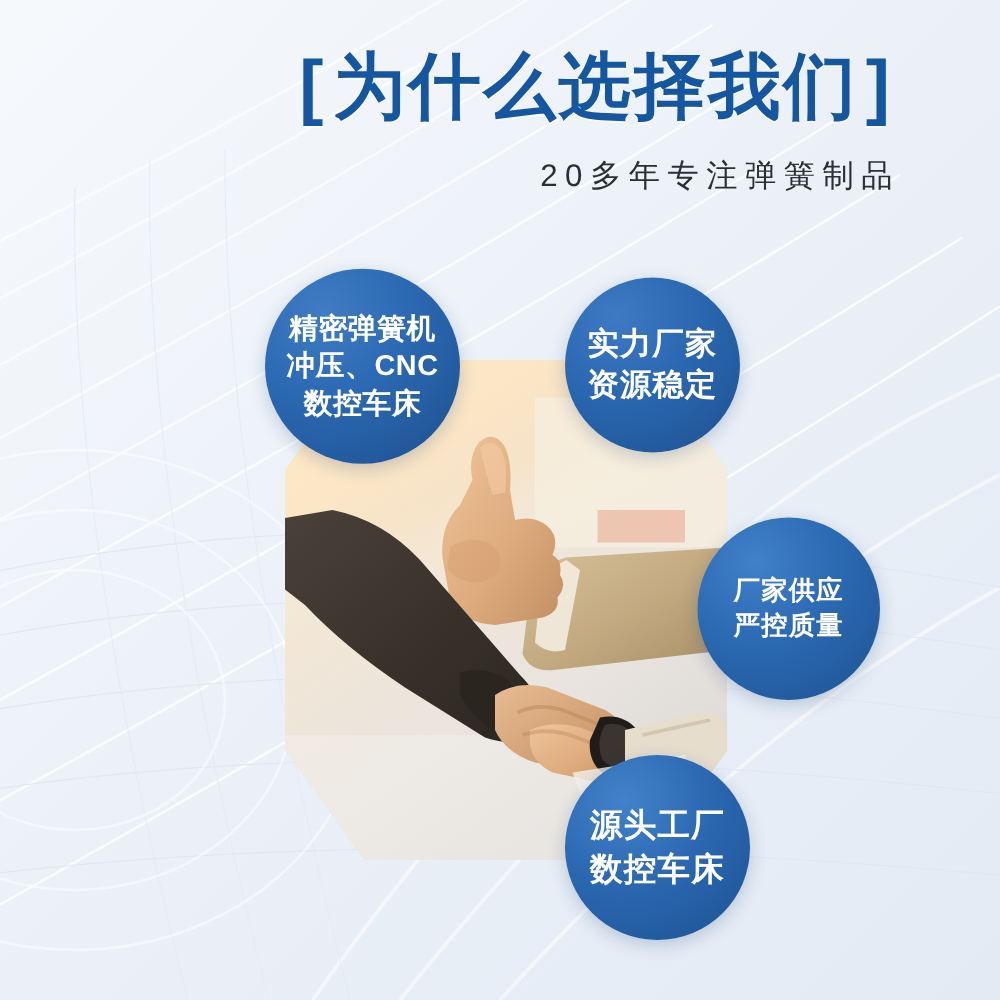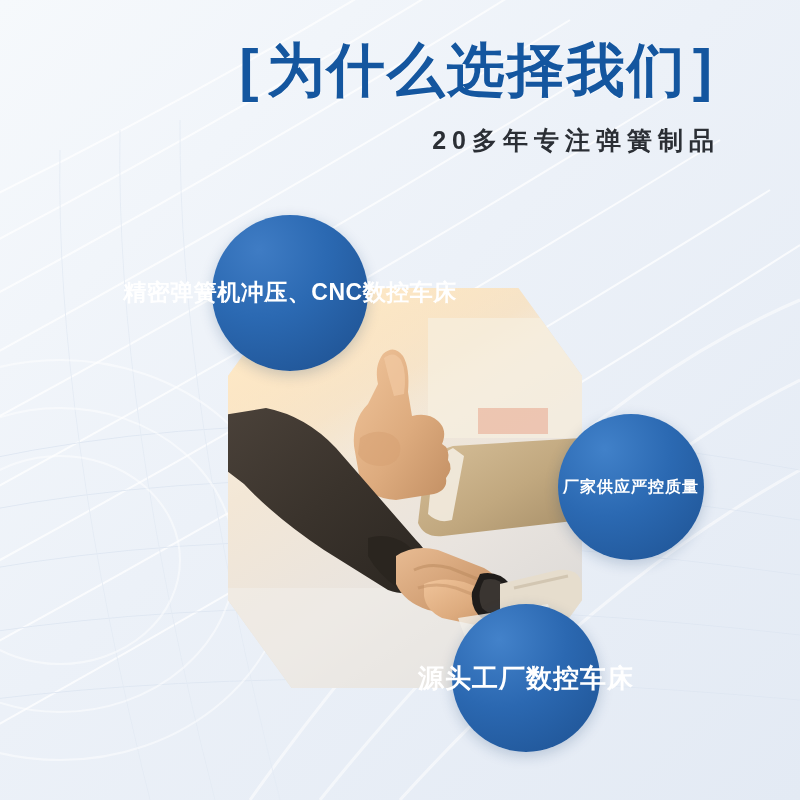--- a/index.html
+++ b/index.html
@@ -21,52 +21,52 @@
   
   .header{position:absolute;top:0;left:0;width:720px;text-align:right;z-index:6;}
   .title{
     margin-top:38px;
     font-size:58px;font-weight:bold;letter-spacing:2px;
     color:#14569f;line-height:1.1;white-space:nowrap;
     text-shadow:0 1px 0 rgba(255,255,255,.55);
   }
   .title .brk{font-weight:bold;color:#14569f;padding:0 6px;}
   .subtitle{
-    margin-top:22px;font-size:25px;font-weight:bold;
+    margin-top:22px;font-size:25px;font-weight:normal;
     letter-spacing:6px;color:#2b2f35;white-space:nowrap;
   }
 
   
   .hex-wrap{
     position:absolute;left:228px;top:288px;width:354px;height:400px;z-index:2;
     clip-path:polygon(18% 0%,82% 0%,100% 22%,100% 78%,82% 100%,18% 100%,0% 78%,0% 22%);
   }
   .photo{position:absolute;inset:0;overflow:hidden;background:#efe6da;}
   .photo svg{position:absolute;inset:0;width:100%;height:100%;}
 
   
   .bubble{
     position:absolute;border-radius:50%;z-index:5;
-    display:flex;flex-direction:row;align-items:center;justify-content:center;
+    display:flex;flex-direction:column;align-items:center;justify-content:center;
     color:#ffffff;text-align:center;font-weight:bold;
     box-shadow:0 4px 14px rgba(20,60,110,.22);
   }
   .bubble span{display:block;white-space:nowrap;}
   .b1{left:212px;top:215px;width:156px;height:156px;
       background:radial-gradient(circle at 30% 22%,#3f7cc4 0%,#2b69b2 42%,#1d4f8e 100%);
       font-size:23px;line-height:1.30;letter-spacing:.5px;}
   .b2{left:452px;top:222px;width:140px;height:140px;
       background:radial-gradient(circle at 30% 22%,#3d7ac3 0%,#2a67b0 45%,#1d518f 100%);
       font-size:25px;line-height:1.34;letter-spacing:1px;}
   .b3{left:110px;top:406px;width:146px;height:146px;
       background:radial-gradient(circle at 32% 24%,#4785cc 0%,#2d6db7 45%,#1f5595 100%);
       font-size:25px;line-height:1.34;letter-spacing:1px;}
   .b4{left:558px;top:414px;width:146px;height:146px;
       background:radial-gradient(circle at 32% 24%,#4181c9 0%,#2b69b2 45%,#1e5292 100%);
-      font-size:16px;line-height:1.34;letter-spacing:1px;}
+      font-size:21px;line-height:1.34;letter-spacing:1px;}
   .b5{left:216px;top:600px;width:158px;height:158px;
       background:radial-gradient(circle at 32% 24%,#4484cb 0%,#2c6ab3 45%,#1e5494 100%);
       font-size:26px;line-height:1.34;letter-spacing:.5px;}
   .b6{left:452px;top:604px;width:148px;height:148px;
       background:radial-gradient(circle at 32% 24%,#4382ca 0%,#2b68b1 45%,#1d5191 100%);
       font-size:26px;line-height:1.34;letter-spacing:1px;text-align:right;}
 </style>
 </head>
 <body>
 
@@ -198,20 +198,24 @@
       </svg>
     </div>
   </div>
 
   <div class="bubble b1">
     <span>精密弹簧机</span>
     <span>冲压、CNC</span>
     <span>数控车床</span>
   </div>
 
+  <div class="bubble b2">
+    <span>实力厂家</span>
+    <span>资源稳定</span>
+  </div>
 
 
   <div class="bubble b4">
     <span>厂家供应</span>
     <span>严控质量</span>
   </div>
 
 
   <div class="bubble b6">
     <span>源头工厂</span>

